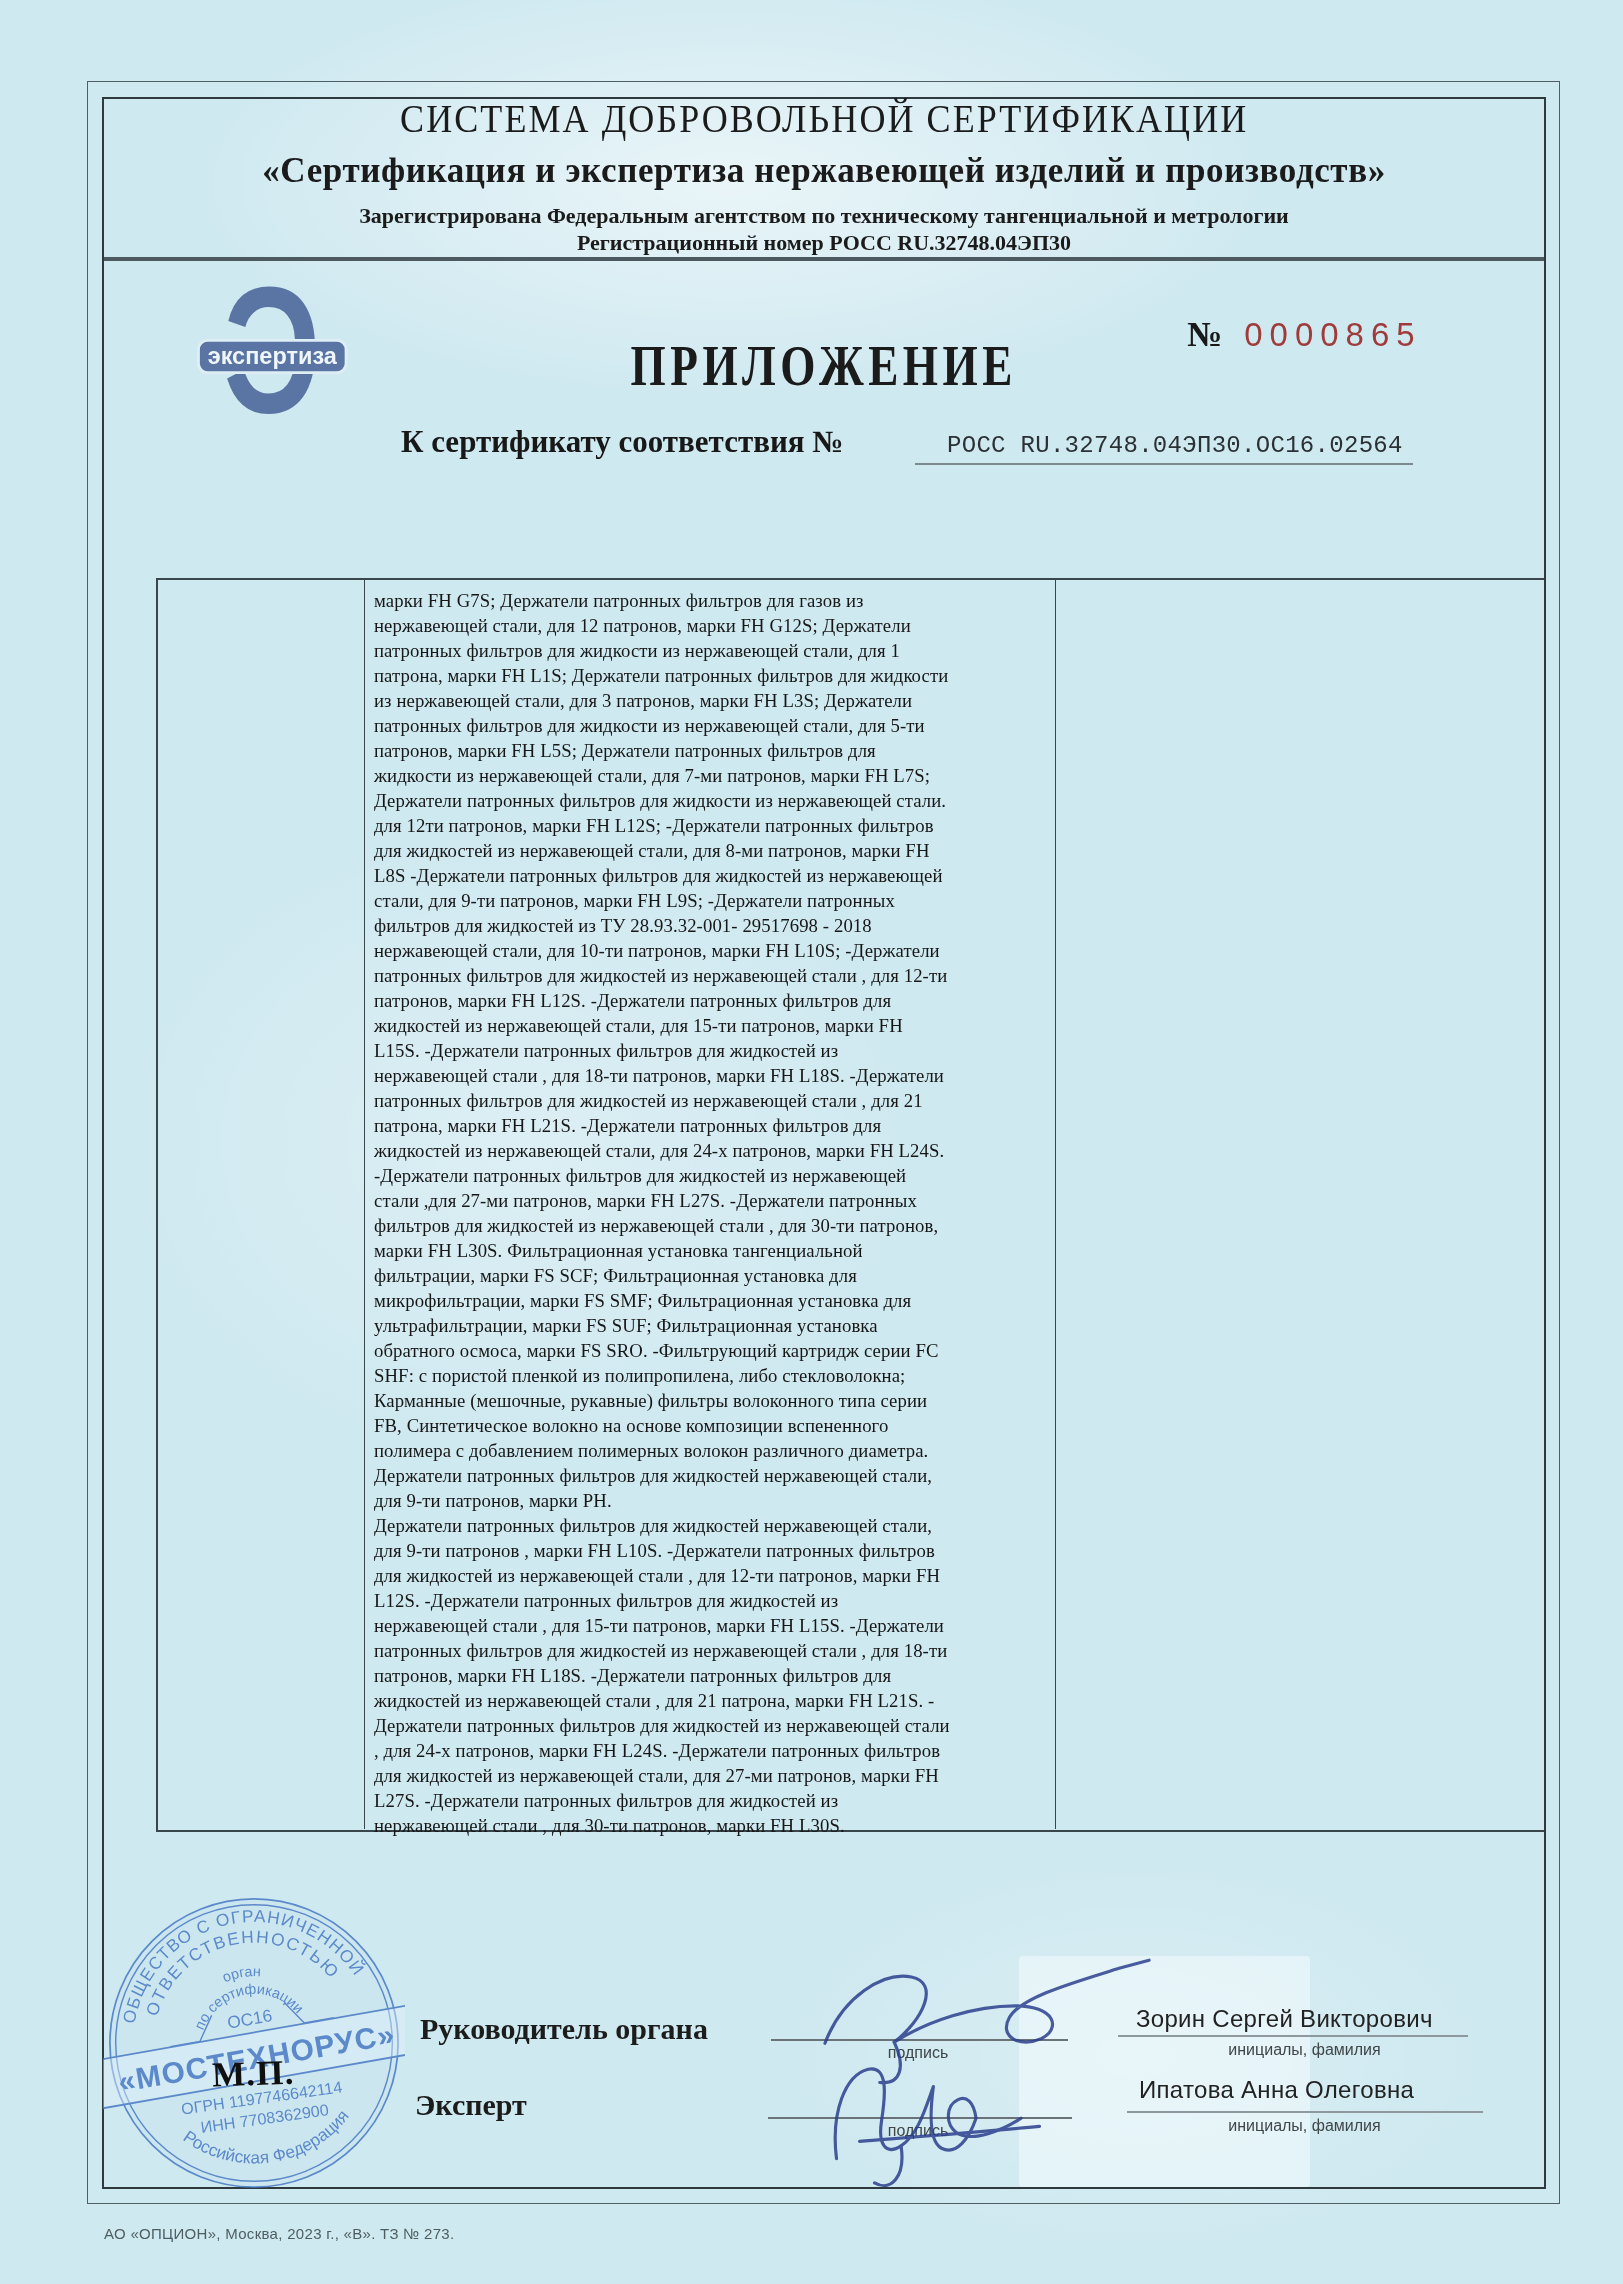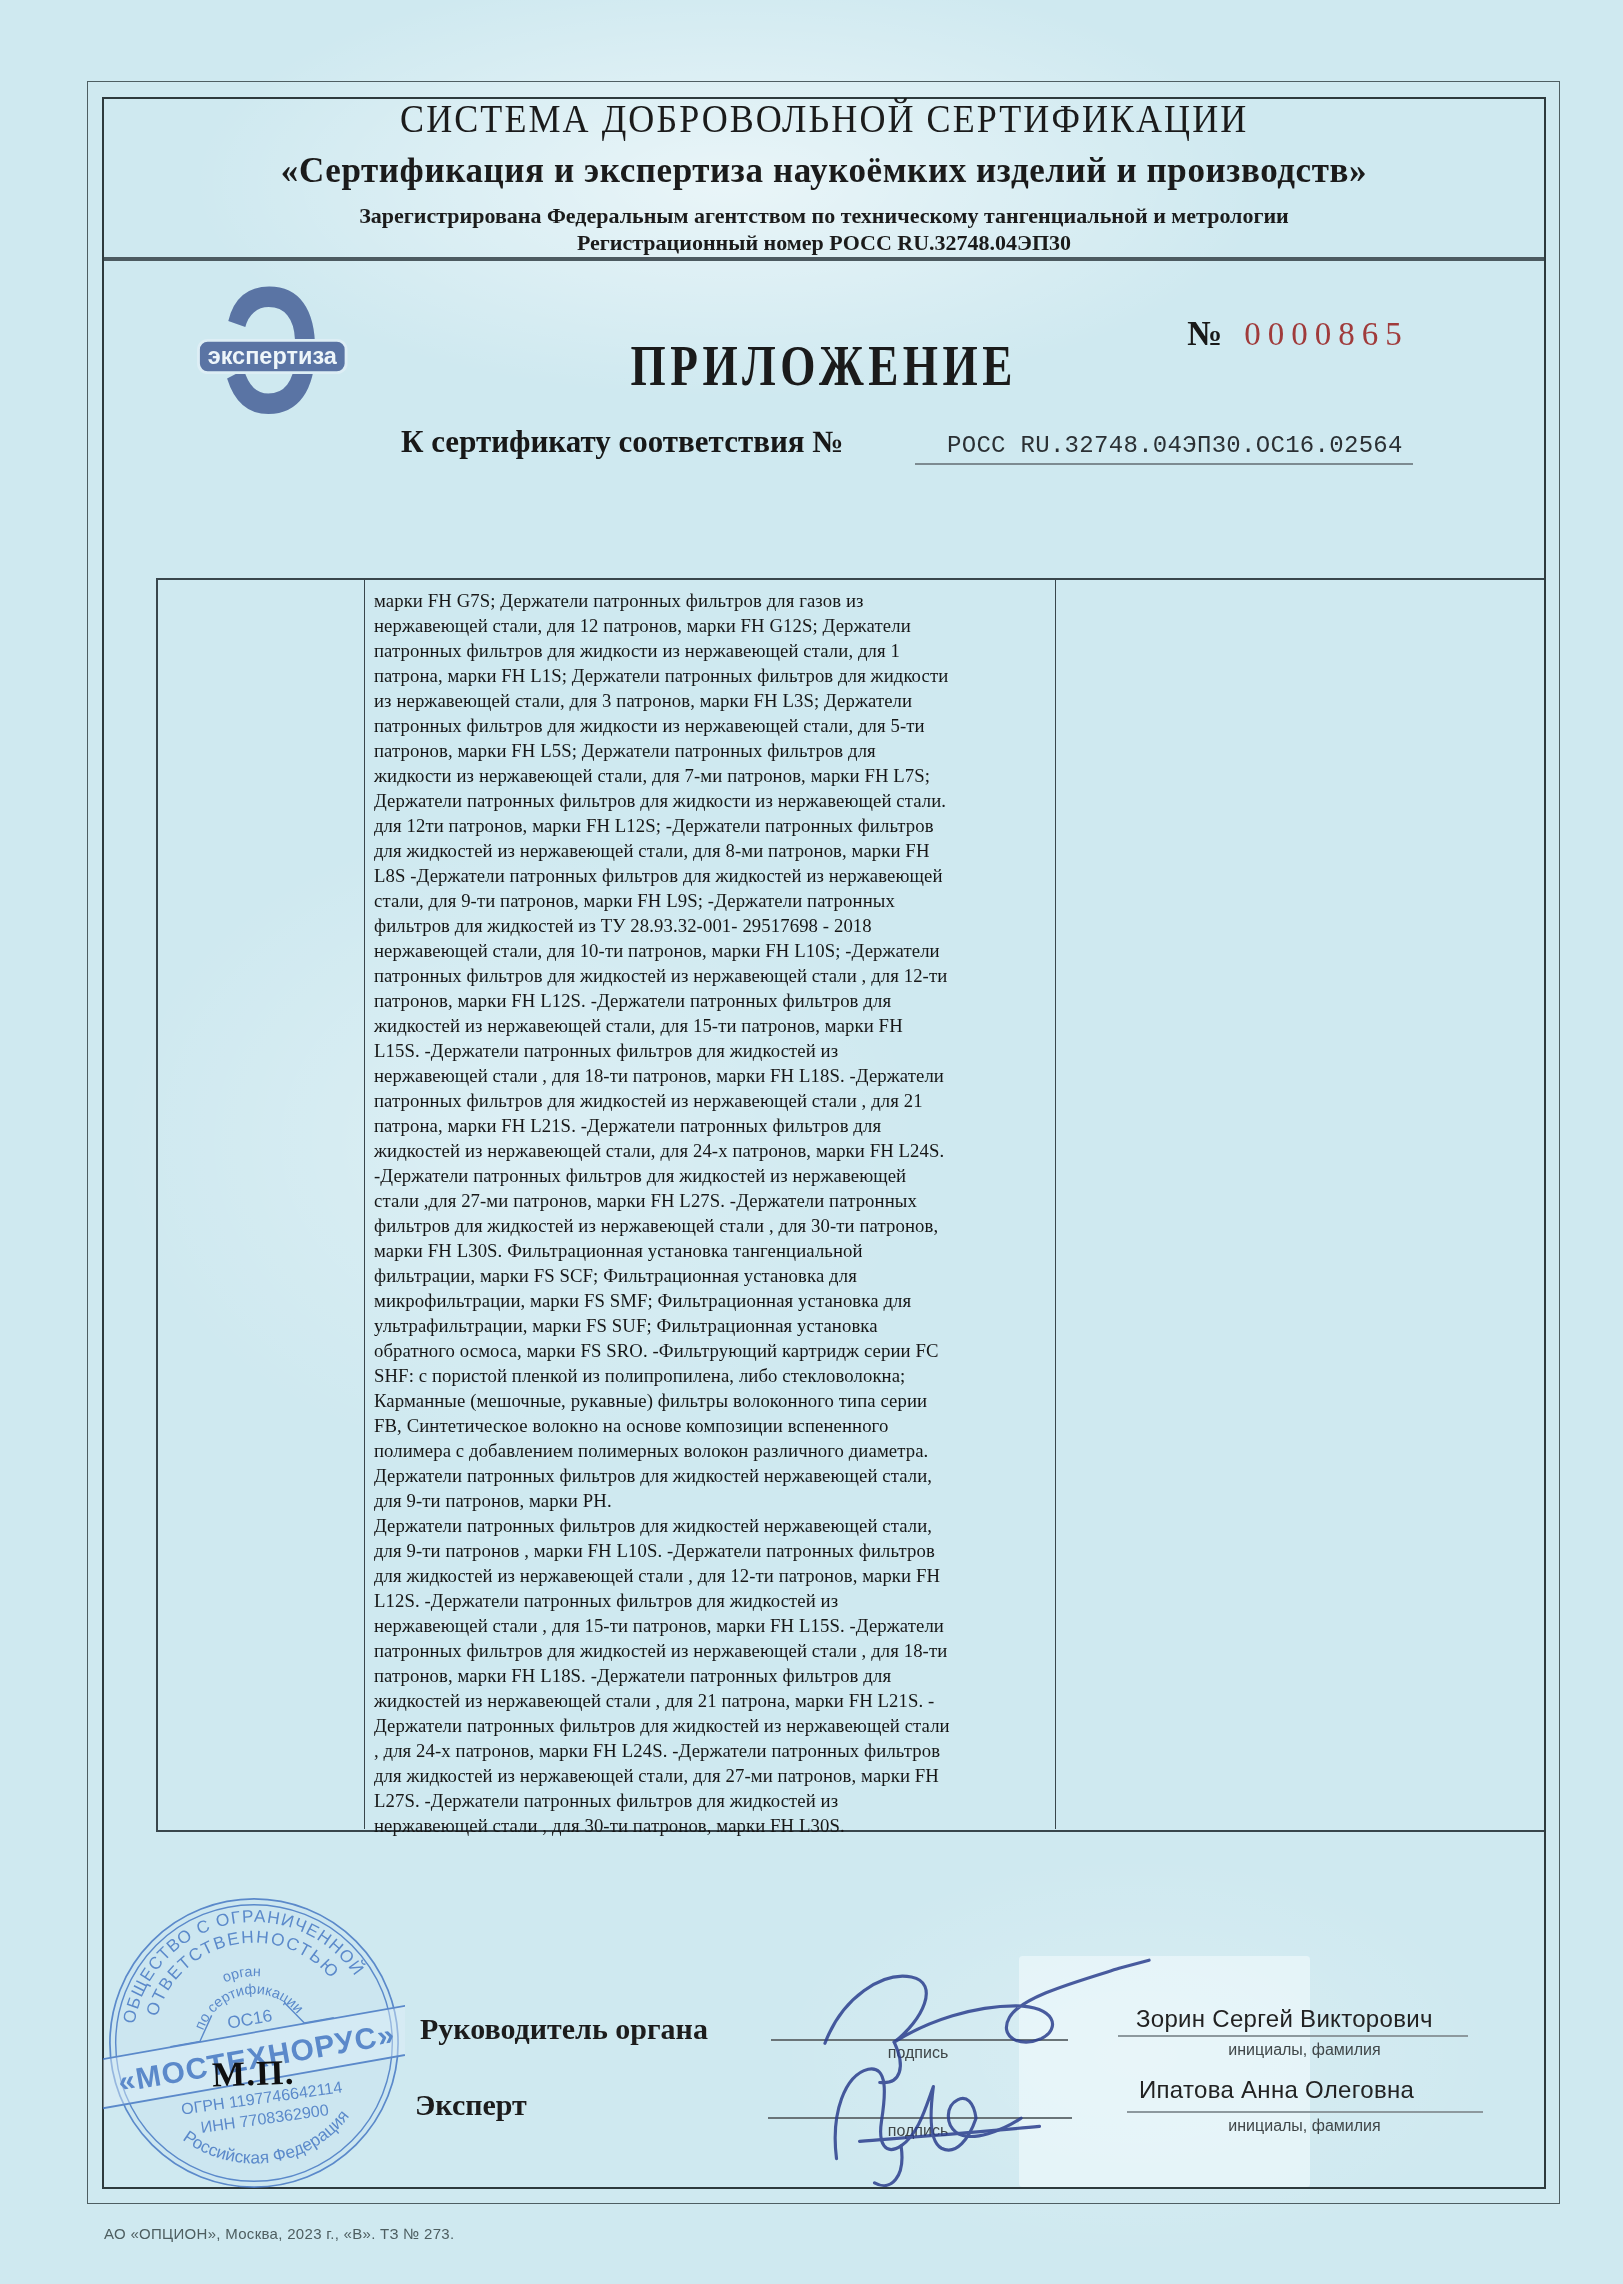--- a/index.html
+++ b/index.html
@@ -15,21 +15,21 @@
   .frame-inner{left:102px;top:97px;width:1440px;height:2088px;border:2.3px solid #2e3a3d;}
   .hdr-rule{left:104px;top:257px;width:1440px;height:3.5px;background:#4c5a60;}
   .hwrap{left:104px;width:1440px;text-align:center;color:#1b1b1b;}
   .sys-title{top:95px;font-size:40px;}
   .sys-title span{display:inline-block;transform:scaleX(.9);letter-spacing:2.3px;}
   .sys-name{top:151px;font-size:35px;font-weight:bold;letter-spacing:0.6px;}
   .reg1{top:203px;font-size:22px;font-weight:bold;}
   .reg2{top:230px;font-size:22px;font-weight:bold;}
   .docnum{left:1187px;top:293px;display:flex;gap:22px;align-items:baseline;}
   .docnum .sign{font-size:35px;font-weight:bold;color:#191919;}
-  .docnum .val{font-family:Liberation Serif, serif;font-size:33px;color:#a03b3b;letter-spacing:7px;margin-top:23px;}
+  .docnum .val{font-family:Liberation Sans, sans-serif;font-size:33px;color:#a03b3b;letter-spacing:7px;margin-top:23px;}
   .page-title{top:332px;font-size:58px;font-weight:bold;}
   .page-title span{display:inline-block;transform:scaleX(.78);letter-spacing:5.8px;}
   .cert-label{left:401px;top:424px;font-size:31px;font-weight:bold;color:#181818;}
   .cert-value{left:947px;top:432px;font-size:24px;font-family:Liberation Mono, monospace;color:#2b3034;letter-spacing:0.3px;}
   .cert-underline{left:915px;top:463px;width:498px;height:1.7px;background:#7d8b91;}
   .tb{background:#39464c;}
   .t-top{left:156px;top:578px;width:1388px;height:1.7px;}
   .t-bottom{left:156px;top:1830px;width:1388px;height:1.7px;}
   .t-left{left:156px;top:578px;width:1.7px;height:1253px;}
   .t-v1{left:364px;top:578px;width:1.2px;height:1251px;}
@@ -61,21 +61,21 @@
 </style>
 </head>
 <body>
 
 <div class="page">
 
   <div class="abs frame-outer"></div>
   <div class="abs frame-inner"></div>
 
   <div class="abs hwrap sys-title"><span>СИСТЕМА ДОБРОВОЛЬНОЙ СЕРТИФИКАЦИИ</span></div>
-  <div class="abs hwrap sys-name">«Сертификация и экспертиза наукоёмких изделий и производств»</div>
+  <div class="abs hwrap sys-name">«Сертификация и экспертиза нержавеющей изделий и производств»</div>
   <div class="abs hwrap reg1">Зарегистрирована Федеральным агентством по техническому тангенциальной и метрологии</div>
   <div class="abs hwrap reg2">Регистрационный номер РОСС RU.32748.04ЭП30</div>
   <div class="abs hdr-rule"></div>
 
   <svg class="abs" style="left:195px;top:263px;" width="158" height="164" viewBox="0 0 274 284">
     <text x="176" y="258" text-anchor="middle" transform="scale(0.76,1)" font-family="DejaVu Sans, sans-serif" font-weight="bold" font-size="312" fill="#5a74a4">Э</text>
     <rect x="6" y="134" width="256" height="56" rx="16" fill="#5a74a4" stroke="#ddeef5" stroke-width="5"></rect>
     <text x="134" y="175" text-anchor="middle" font-size="40" font-weight="bold" fill="#eef6fa" textLength="224" lengthAdjust="spacingAndGlyphs">экспертиза</text>
   </svg>
 

